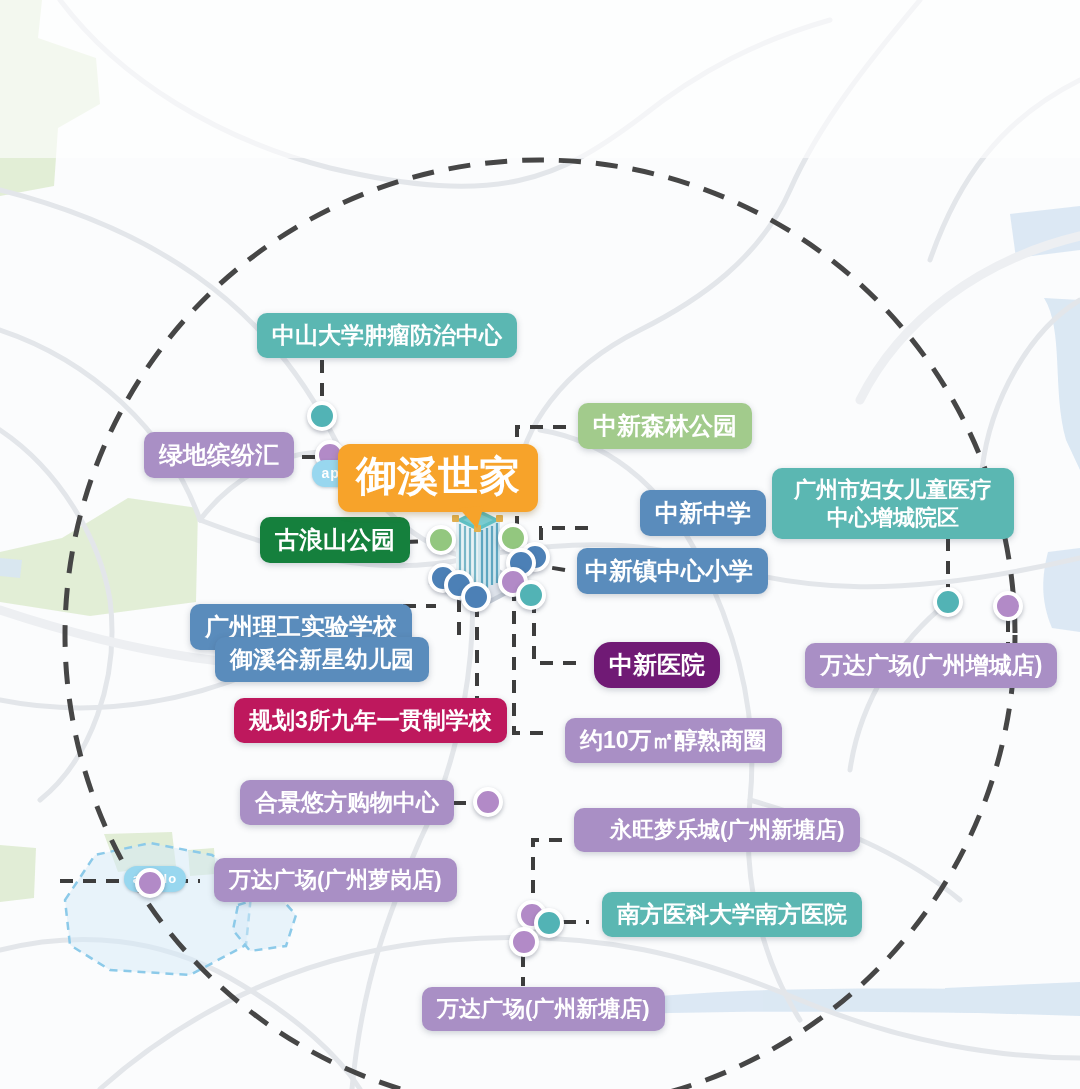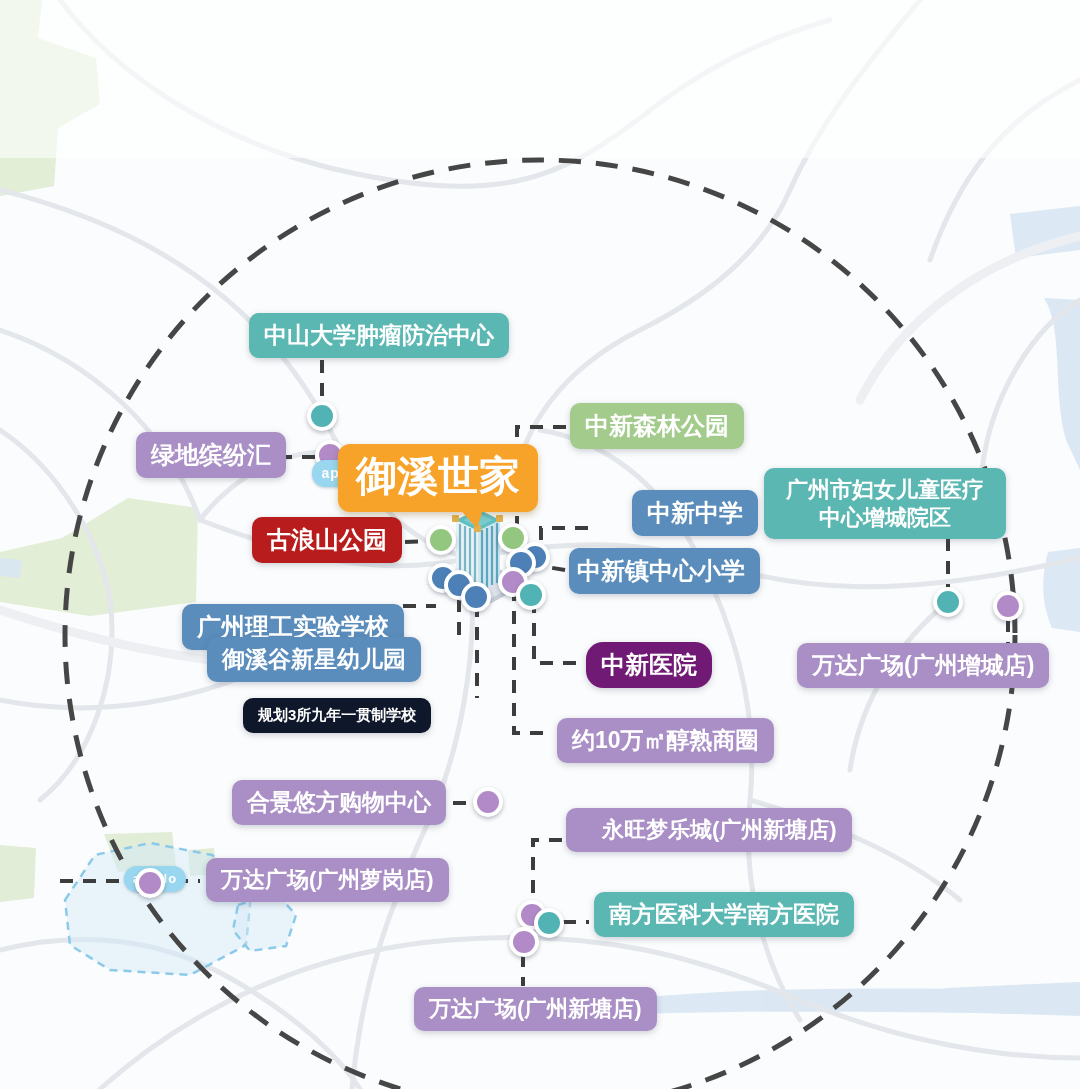--- a/index.html
+++ b/index.html
@@ -28,21 +28,21 @@
     font-size:14px;border-radius:13px;text-align:center;letter-spacing:1px;
     box-shadow:0 1px 3px rgba(60,90,110,.3);}
   .zone-note{position:absolute;color:#a4abb3;font-weight:bold;font-size:16px;
     white-space:nowrap;letter-spacing:1px;}
   .roadlabel{position:absolute;color:#b4bdc7;opacity:.65;font-weight:bold;
     font-size:15px;white-space:nowrap;letter-spacing:2px;
     text-shadow:0 0 2px #fff;}
   .roadlabel.vert{writing-mode:vertical-rl;letter-spacing:4px;}
   #life-circle-label{left:498px;top:1045px;font-size:27px;font-weight:bold;
     color:#494949;transform:rotate(-7deg);letter-spacing:3px;}
-  #poi-layer{position:absolute;left:4px;top:0;width:956px;height:1089px;z-index:30;pointer-events:none;}
+  #poi-layer{position:absolute;left:12px;top:0;width:956px;height:1089px;z-index:30;pointer-events:none;}
   #dot-layer{position:absolute;left:0;top:0;width:1080px;height:1089px;z-index:25;}
   #map-base{z-index:1;} #ring-svg{z-index:5;} #connector-svg{z-index:10;} #building-svg{z-index:20;}
 </style>
 </head>
 <body>
 
 <div id="stage">
 
   <svg id="map-base" width="1080" height="1089" viewBox="0 0 1080 1089">
     <rect width="1080" height="1089" fill="#fbfcfd"></rect>
@@ -184,26 +184,26 @@
     <span class="tail"></span>
   </div>
 
   <div id="poi-layer">
       <div class="poi" style="left: 245px; top: 313px; font-size: 23px; background: rgb(91, 183, 178);">中山大学肿瘤防治中心</div>
       <div class="poi" style="left: 132px; top: 432px; background: rgb(169, 143, 197);">绿地缤纷汇</div>
       <div class="poi" style="left: 566px; top: 403px; background: rgb(162, 203, 140);">中新森林公园</div>
       <div class="poi wrap" style="left: 760px; top: 468px; width: 212px; font-size: 22px; background: rgb(91, 183, 178);">广州市妇女儿童医疗中心增城院区</div>
       <div class="poi" style="left: 588px; top: 490px; background: rgb(90, 140, 188); margin-left: 40px;">中新中学</div>
       <div class="poi" style="left: 565px; top: 548px; background: rgb(90, 140, 188); padding-left: 8px;">中新镇中心小学</div>
-      <div class="poi" style="left: 248px; top: 517px; background: #b91c1c;">古浪山公园</div>
+      <div class="poi" style="left: 248px; top: 517px; background: #15803d;">古浪山公园</div>
       <div class="poi" style="left: 178px; top: 573px; background: rgb(90, 140, 188); margin-top: 31px;">广州理工实验学校</div>
       <div class="poi" style="left: 203px; top: 637px; font-size: 23px; background: rgb(90, 140, 188);">御溪谷新星幼儿园</div>
       <div class="poi" style="left: 582px; top: 642px; background: #701a75; border-radius: 17px;">中新医院</div>
       <div class="poi" style="left: 793px; top: 643px; font-size: 23px; background: rgb(169, 143, 197);">万达广场(广州增城店)</div>
-      <div class="poi" style="left: 222px; top: 698px; font-size: 15px; background: #0f172a; margin-left: 17px;">规划3所九年一贯制学校</div>
+      <div class="poi" style="left: 222px; top: 698px; font-size: 23px; background: #be185d;">规划3所九年一贯制学校</div>
       <div class="poi" style="left: 553px; top: 718px; font-size: 23px; background: rgb(169, 143, 197);">约10万㎡醇熟商圈</div>
       <div class="poi" style="left: 228px; top: 780px; font-size: 23px; background: rgb(169, 143, 197);">合景悠方购物中心</div>
       <div class="poi" style="left: 562px; top: 808px; font-size: 22px; background: rgb(169, 143, 197); padding-left: 36px;">永旺梦乐城(广州新塘店)</div>
       <div class="poi" style="left: 202px; top: 858px; font-size: 22px; background: rgb(169, 143, 197);">万达广场(广州萝岗店)</div>
       <div class="poi" style="left: 590px; top: 892px; font-size: 23px; background: rgb(91, 183, 178);">南方医科大学南方医院</div>
       <div class="poi" style="left: 410px; top: 987px; font-size: 22px; background: rgb(169, 143, 197);">万达广场(广州新塘店)</div>
     </div>
 
   <div id="title" class="abs">御溪世家生活配套圈示意图</div>
   <div id="subtitle" class="abs">数据来源：综合整理 仅供参考,具体以官方公布为准</div>

